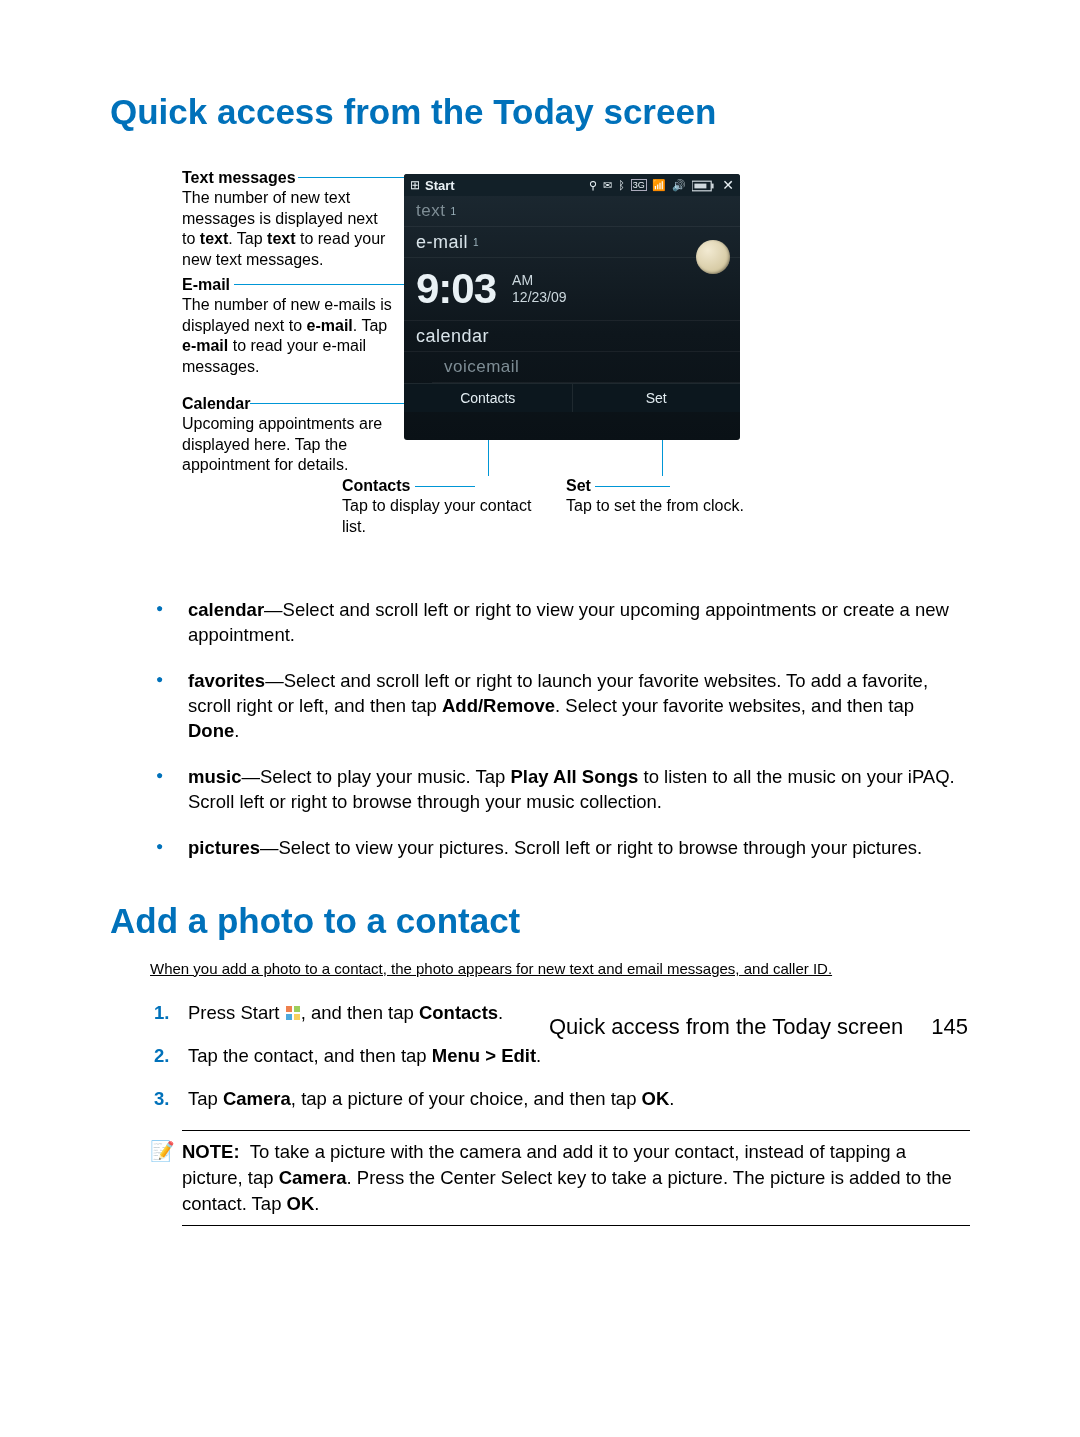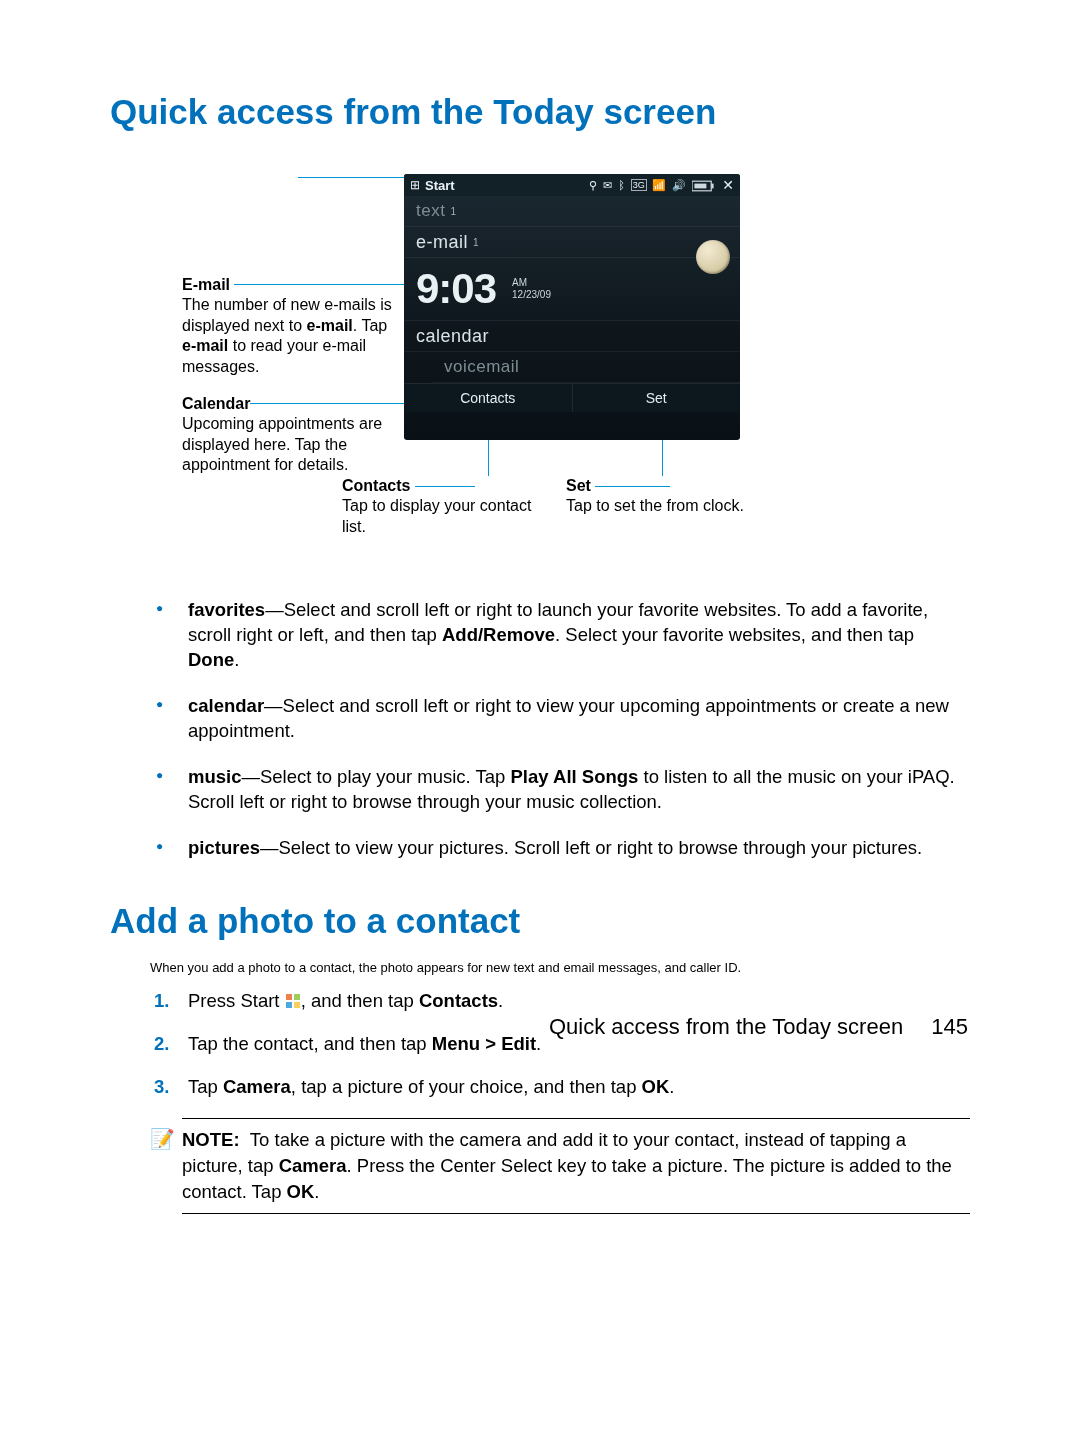--- a/index.html
+++ b/index.html
@@ -63,23 +63,24 @@
   }
   ol.steps > li::before {
     content: counter(step) ".";
     position: absolute;
     left: 4px;
     top: 0;
     font-weight: 700;
     color: #0071ba;
   }
   .intro {
-    font-size: 13px;
+    font-size: 15px;
     line-height: 1.35;
-    margin: 0 0 13px 0;
+    margin: 0 0 22px 0;
+    text-decoration: underline;
   }
   b { font-weight: 700; }
 
   .note-box {
     margin: 6px 0 0 32px;
     border-top: 1px solid #000;
     border-bottom: 1px solid #000;
     padding: 8px 0 8px 0;
     position: relative;
     font-size: 18.5px;
@@ -153,21 +154,21 @@
   .phone .row .sup { font-size: 10px; vertical-align: top; margin-left: 5px; color: #9db3bd; }
   .phone .clockrow {
     height: 62px;
     padding: 0 12px;
     display: flex;
     align-items: center;
     border-bottom: 1px solid rgba(255,255,255,0.06);
     position: relative;
   }
   .phone .clockrow .time { font-size: 42px; font-weight: 700; letter-spacing: -1px; }
-  .phone .clockrow .ampm-date { margin-left: 16px; font-size: 10px; line-height: 1.25; color: #cbd7dd; }
+  .phone .clockrow .ampm-date { margin-left: 16px; font-size: 14px; line-height: 1.25; color: #cbd7dd; }
   .phone .clockrow .analog {
     position: absolute;
     right: 10px;
     top: -18px;
     width: 34px;
     height: 34px;
     border-radius: 50%;
     background: radial-gradient(circle at 35% 30%, #f2ead2, #c9bb8e);
     box-shadow: inset -1px -1px 3px rgba(0,0,0,0.4);
   }
@@ -216,20 +217,24 @@
   svg.status-ico { height: 12px; vertical-align: middle; }
 </style>
 </head>
 <body>
 <div class="page">
 
   <h1>Quick access from the Today screen</h1>
 
   <div class="figure-wrap">
 
+    <div class="callout" style="left:0; top:0; width:210px;">
+      <span class="cap">Text messages</span><br>
+      <span>The number of new text messages is displayed next to </span><b>text</b><span>. Tap </span><b>text</b><span> to read your new text messages.</span>
+    </div>
     <div class="leader" style="left:116px; top:9px; width:130px;"></div>
 
     <div class="callout" style="left:0; top:107px; width:210px;">
       <span class="cap">E-mail</span><br>
       <span>The number of new e-mails is displayed next to </span><b>e-mail</b><span>. Tap </span><b>e-mail</b><span> to read your e-mail messages.</span>
     </div>
     <div class="leader" style="left:52px; top:116px; width:194px;"></div>
     <div class="leader-v" style="left:246px; top:72px; height:44px;"></div>
 
     <div class="callout" style="left:0; top:226px; width:210px;">
@@ -298,24 +303,24 @@
         </div>
       <div class="softkeys">
         <div class="sk-border">Contacts</div>
         <div>Set</div>
       </div>
     </div>
   </div>
 
   <ul class="bullets" style="margin-left:40px; margin-right:0;">
     <li>
+      <b>calendar</b><span>—Select and scroll left or right to view your upcoming appointments or create a new appointment.</span>
+    </li>
+    <li>
       <b>favorites</b><span>—Select and scroll left or right to launch your favorite websites. To add a favorite, scroll right or left, and then tap </span><b>Add/Remove</b><span>. Select your favorite websites, and then tap </span><b>Done</b><span>.</span>
-    </li>
-    <li>
-      <b>calendar</b><span>—Select and scroll left or right to view your upcoming appointments or create a new appointment.</span>
     </li>
     <li>
       <b>music</b><span>—Select to play your music. Tap </span><b>Play All Songs</b><span> to listen to all the music on your iPAQ. Scroll left or right to browse through your music collection.</span>
     </li>
     <li>
       <b>pictures</b><span>—Select to view your pictures. Scroll left or right to browse through your pictures.</span>
     </li>
   </ul>
 
   <h1 class="second">Add a photo to a contact</h1>

